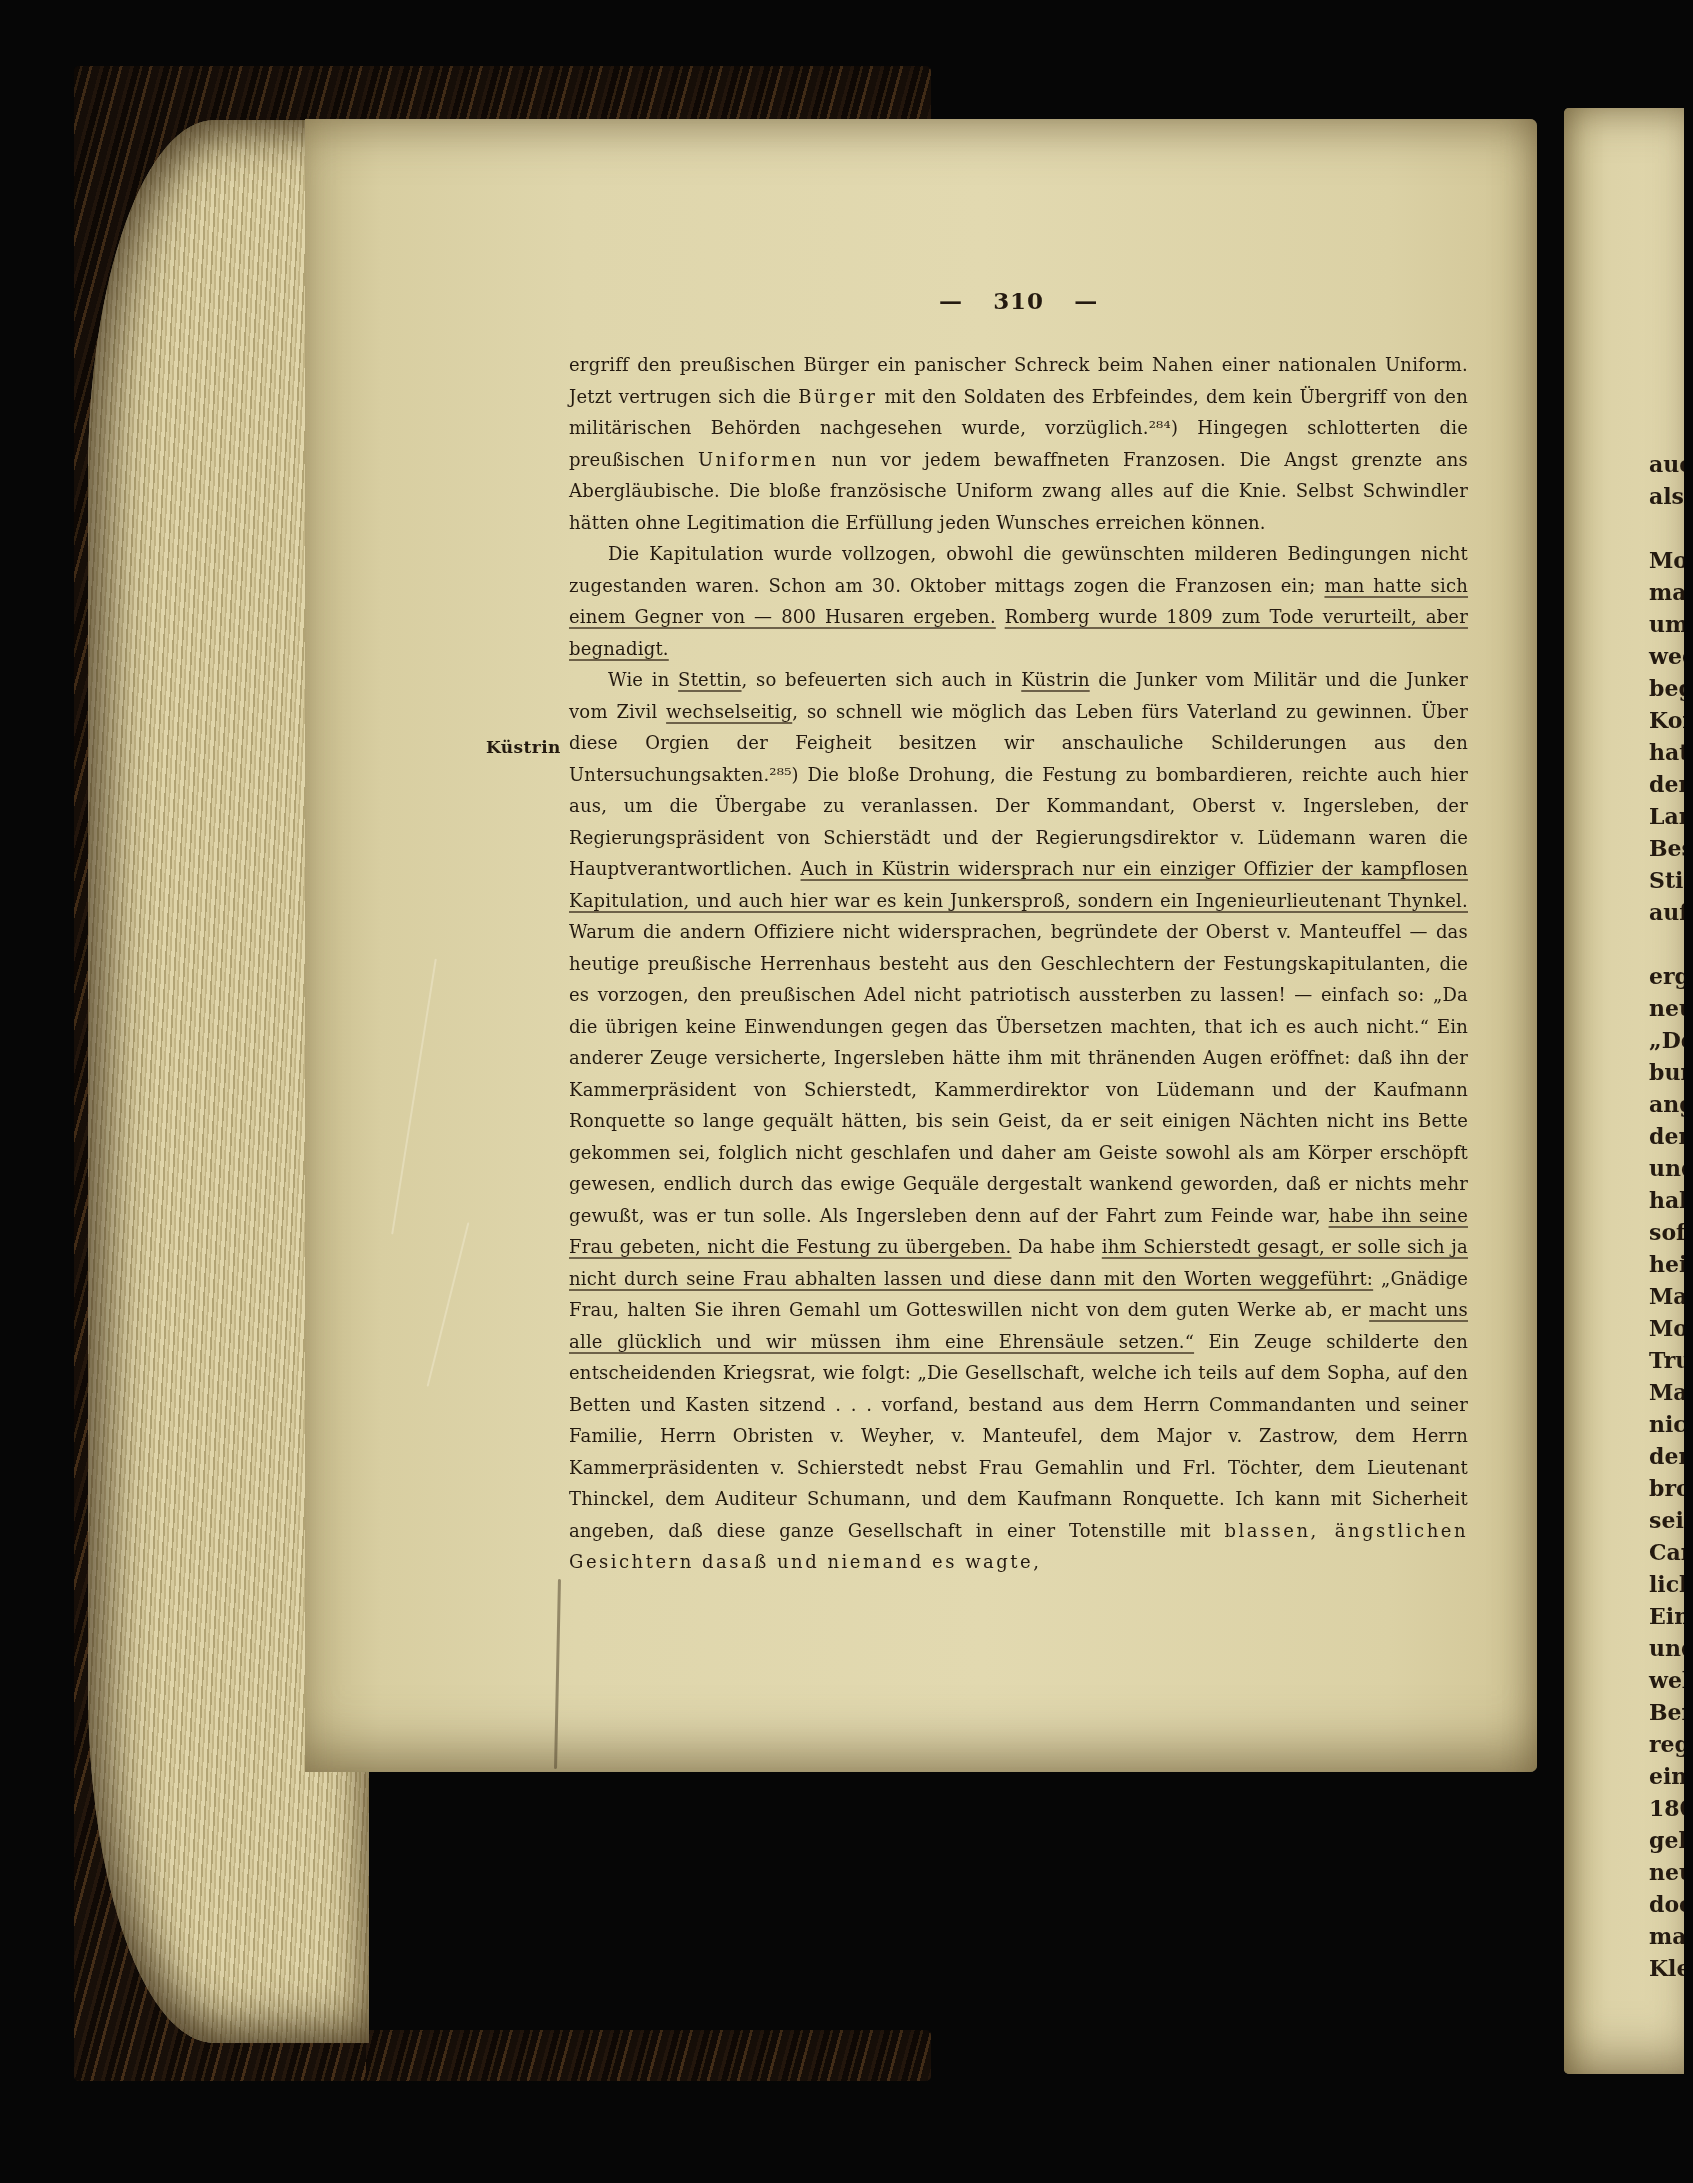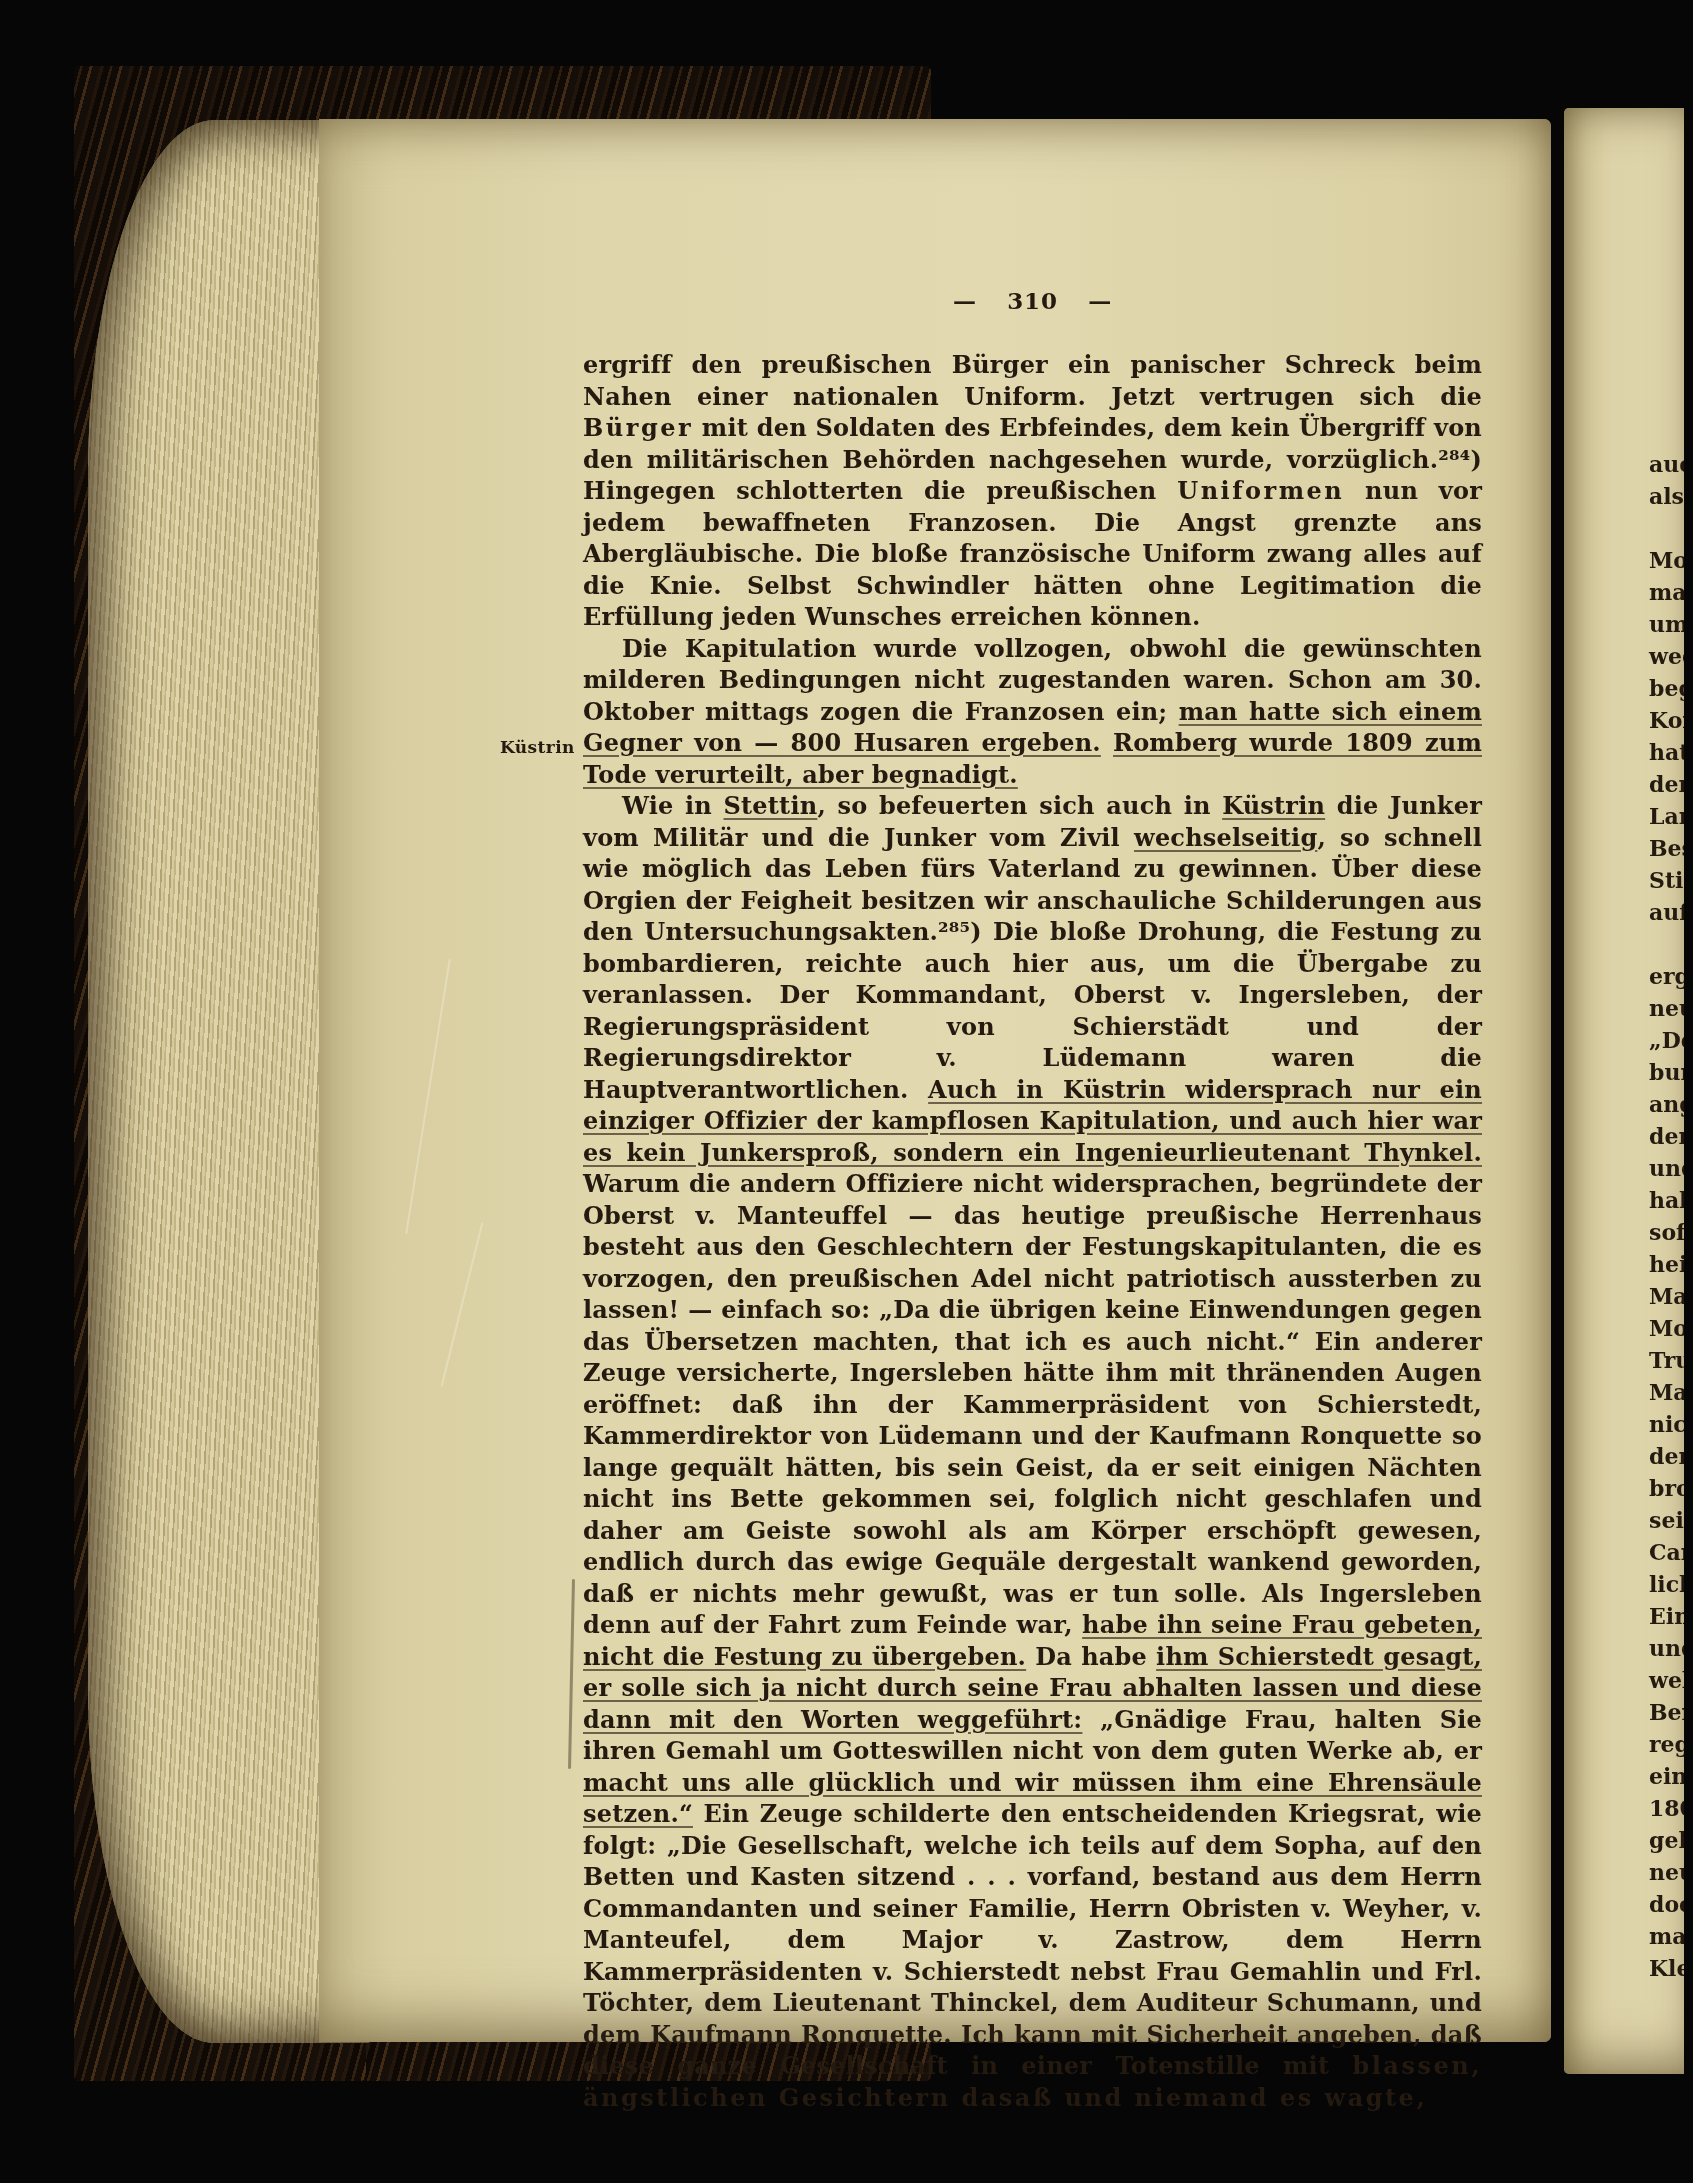--- a/index.html
+++ b/index.html
@@ -42,21 +42,21 @@
       inset 24px 0 41px rgba(60,45,25,.55),
       inset -25.4px 0 34px -15.2px rgba(95,78,46,.5),
       inset 0 36px 47px -21px rgba(70,55,30,.62),
       inset 0 -41px 49px -21px rgba(70,55,30,.62);
     z-index:2;
   }
 
   
   .main-page{
     position:absolute;
-    left:319px;top:119px;width:1232px;height:1923px;
+    left:305px;top:119px;width:1232px;height:1653px;
     background:linear-gradient(90deg,
       #c7bb8c 0, #d8cea1 76px, #dfd6ac 271px, #e2d9b0 55%, #dbd1a5 88%, #d1c596 100%);
     box-shadow:
       inset 0 30.5px 47px -21px rgba(105,88,52,.55),
       inset 0 -41px 55px -21px rgba(105,88,52,.6),
       inset -22px 0 38px -17px rgba(110,92,55,.5);
     border-radius:0 6.8px 6.8px 0;
     z-index:3;
   }
   .crease{
@@ -79,22 +79,22 @@
   .margin-note{
     position:absolute;
     left:181px;top:618px;
     font-size:17px;font-weight:700;color:var(--ink);
     letter-spacing:0.4px;
   }
 
   .text-block{
     position:absolute;
     left:264px;top:230px;width:899px;
-    font-size:24px;line-height:31.5px;
-    font-weight:700;
+    font-size:18px;line-height:31.5px;
+    font-weight:400;
     color:var(--ink);
     text-align:justify;
     letter-spacing:0.2px;
   }
   .text-block p{margin:0;}
   .text-block p.indent{text-indent:39px;}
   .u{
     text-decoration:underline;
     text-decoration-color:rgba(80,68,48,.8);
     text-decoration-thickness:1.7px;

